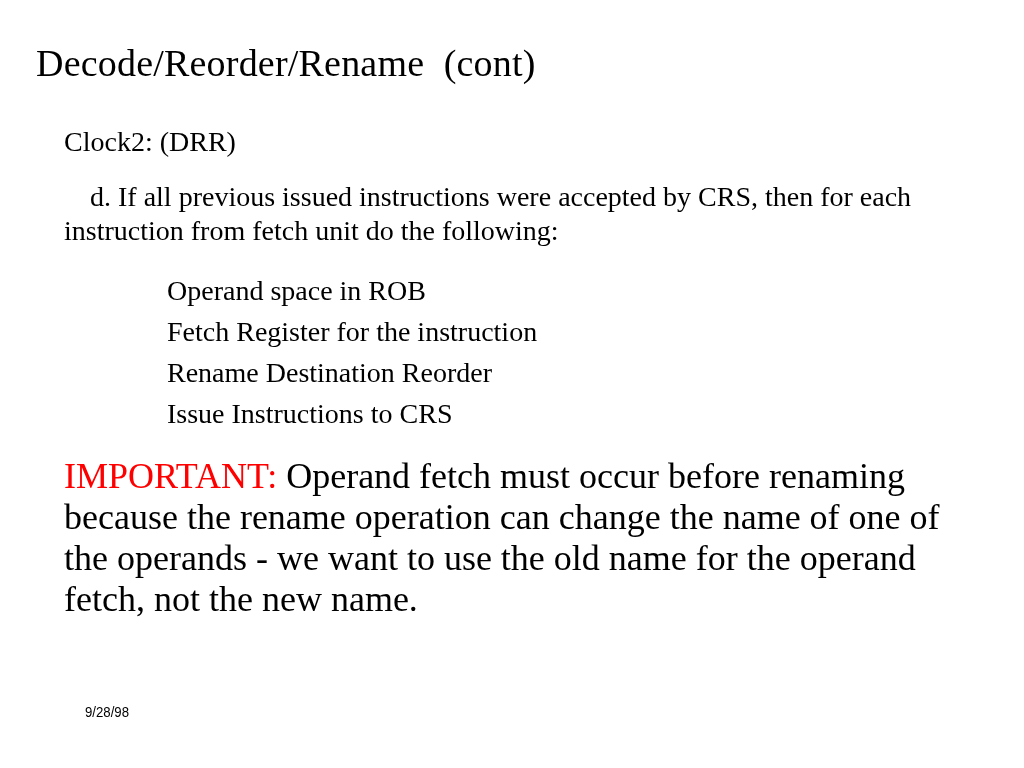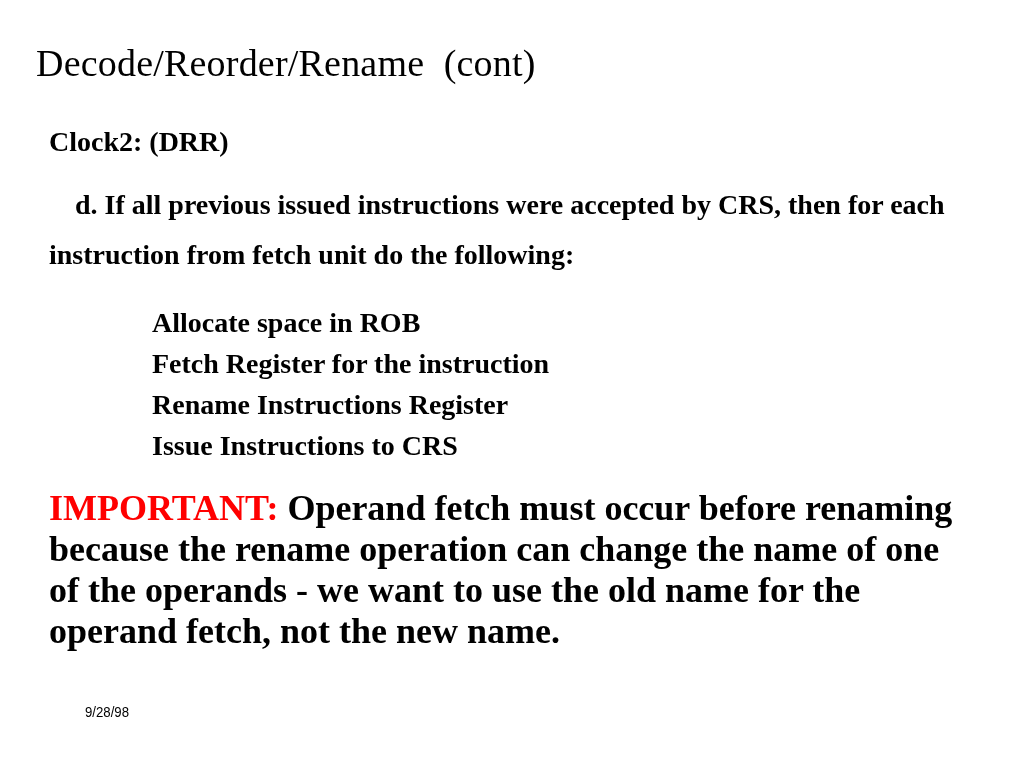--- a/index.html
+++ b/index.html
@@ -31,36 +31,35 @@
     font-size: 38px;
     line-height: 46px;
     letter-spacing: 0.2px;
     white-space: pre;
     color: #000000;
   }
 
   
   .body-block {
     position: absolute;
-    left: 49px;
+    left: 64px;
     top: 124px;
     width: 906px;
-    font-weight: bold;
   }
 
   .clock-line {
     font-size: 28px;
     line-height: 36px;
     white-space: pre;
     margin: 0 0 20px 0;
   }
 
   .step-para {
     font-size: 28px;
-    line-height: 50px;
+    line-height: 34px;
     margin: 0;
     text-indent: 26px;
     width: 900px;
   }
 
   .sub-list {
     margin: 22px 0 0 0;
     padding: 0;
     list-style: none;
   }
@@ -103,23 +102,23 @@
 
   <div class="slide-title">Decode/Reorder/Rename  (cont)</div>
 
   <div class="body-block">
 
     <p class="clock-line">Clock2: (DRR)</p>
 
     <p class="step-para">d. If all previous issued instructions were accepted by CRS, then for each instruction from fetch unit do the following:</p>
 
     <ul class="sub-list">
-      <li>Allocate space in ROB</li>
+      <li>Operand space in ROB</li>
       <li>Fetch Register for the instruction</li>
-      <li>Rename Instructions Register</li>
+      <li>Rename Destination Reorder</li>
       <li>Issue Instructions to CRS</li>
     </ul>
 
     <p class="important-para">
       <span class="important-label">IMPORTANT:</span><span>  Operand fetch must occur before renaming because the rename operation can change the name of one of the operands - we want to use the old name for the operand fetch, not the new name.</span>
     </p>
 
   </div>
 
   <div class="footer-date">9/28/98</div>

